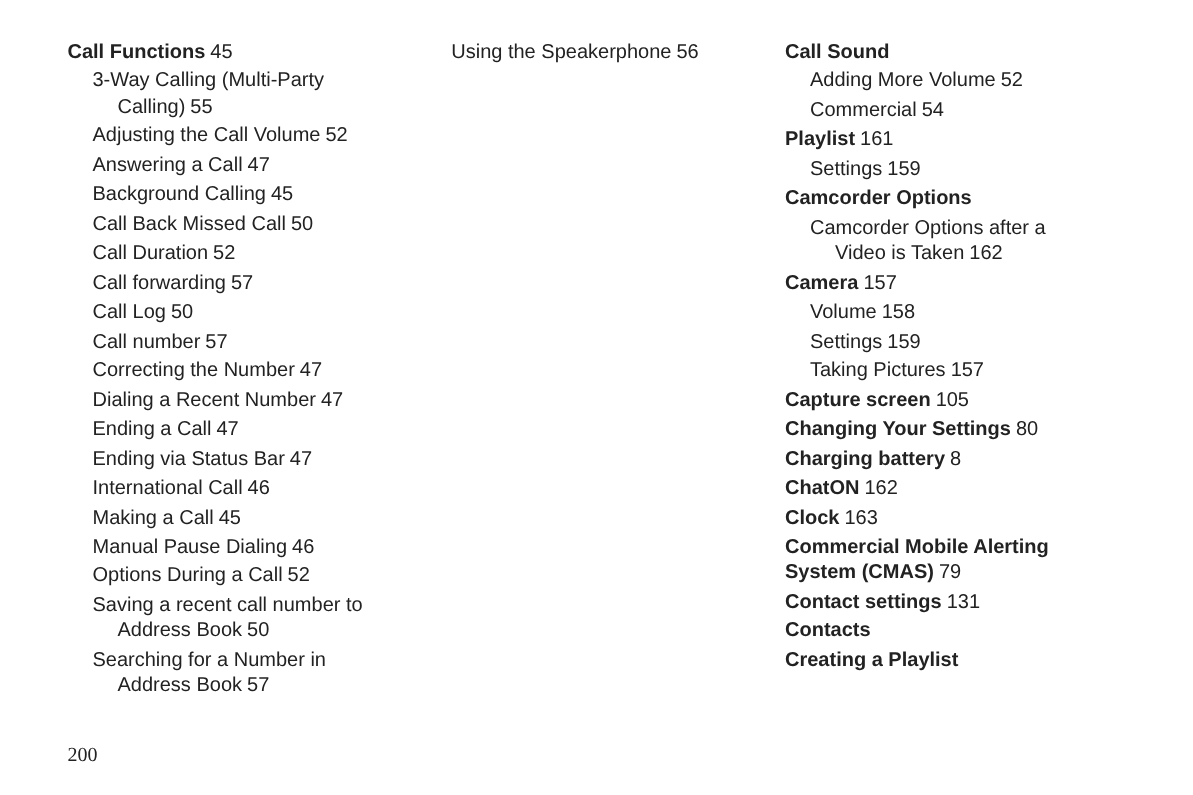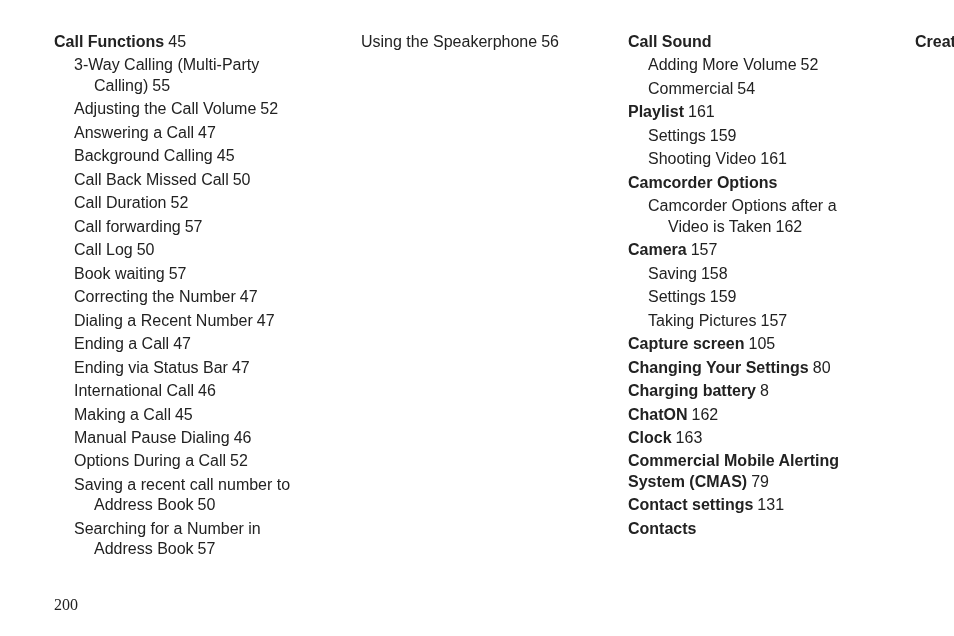--- a/index.html
+++ b/index.html
@@ -61,43 +61,42 @@
 <div class="page" id="page">
     <div class="entry"><span class="head">Call Functions</span><span class="num">45</span></div>
     <div class="sub"><span>3-Way Calling (Multi-Party Calling)</span><span class="num">55</span></div>
     <div class="sub"><span>Adjusting the Call Volume</span><span class="num">52</span></div>
     <div class="sub"><span>Answering a Call</span><span class="num">47</span></div>
     <div class="sub"><span>Background Calling</span><span class="num">45</span></div>
     <div class="sub"><span>Call Back Missed Call</span><span class="num">50</span></div>
     <div class="sub"><span>Call Duration</span><span class="num">52</span></div>
     <div class="sub"><span>Call forwarding</span><span class="num">57</span></div>
     <div class="sub"><span>Call Log</span><span class="num">50</span></div>
-    <div class="sub"><span>Book waiting</span><span class="num">57</span></div>
+    <div class="sub"><span>Call number</span><span class="num">57</span></div>
     <div class="sub"><span>Correcting the Number</span><span class="num">47</span></div>
     <div class="sub"><span>Dialing a Recent Number</span><span class="num">47</span></div>
     <div class="sub"><span>Ending a Call</span><span class="num">47</span></div>
     <div class="sub"><span>Ending via Status Bar</span><span class="num">47</span></div>
     <div class="sub"><span>International Call</span><span class="num">46</span></div>
     <div class="sub"><span>Making a Call</span><span class="num">45</span></div>
     <div class="sub"><span>Manual Pause Dialing</span><span class="num">46</span></div>
     <div class="sub"><span>Options During a Call</span><span class="num">52</span></div>
     <div class="sub"><span>Saving a recent call number to Address Book</span><span class="num">50</span></div>
     <div class="sub"><span>Searching for a Number in Address Book</span><span class="num">57</span></div>
     <div class="sub"><span>Using the Speakerphone</span><span class="num">56</span></div>
     <div style="break-after: column; height: 0px;"></div>
     <div class="entry"><span class="head">Call Sound</span></div>
     <div class="sub"><span>Adding More Volume</span><span class="num">52</span></div>
     <div class="sub"><span>Commercial</span><span class="num">54</span></div>
     <div class="entry"><span class="head">Playlist</span><span class="num">161</span></div>
     <div class="sub"><span>Settings</span><span class="num">159</span></div>
-    <div class="sub"><span>Shooting Video</span><span class="num">161</span></div>
     <div class="entry"><span class="head">Camcorder Options</span></div>
     <div class="sub"><span>Camcorder Options after a Video is Taken</span><span class="num">162</span></div>
     <div class="entry"><span class="head">Camera</span><span class="num">157</span></div>
-    <div class="sub"><span>Saving</span><span class="num">158</span></div>
+    <div class="sub"><span>Volume</span><span class="num">158</span></div>
     <div class="sub"><span>Settings</span><span class="num">159</span></div>
     <div class="sub"><span>Taking Pictures</span><span class="num">157</span></div>
     <div class="entry"><span class="head">Capture screen</span><span class="num">105</span></div>
     <div class="entry"><span class="head">Changing Your Settings</span><span class="num">80</span></div>
     <div class="entry"><span class="head">Charging battery</span><span class="num">8</span></div>
     <div class="entry"><span class="head">ChatON</span><span class="num">162</span></div>
     <div class="entry"><span class="head">Clock</span><span class="num">163</span></div>
     <div class="entry"><span class="head">Commercial Mobile Alerting System (CMAS)</span><span class="num">79</span></div>
     <div class="entry"><span class="head">Contact settings</span><span class="num">131</span></div>
     <div class="entry"><span class="head">Contacts</span></div>

